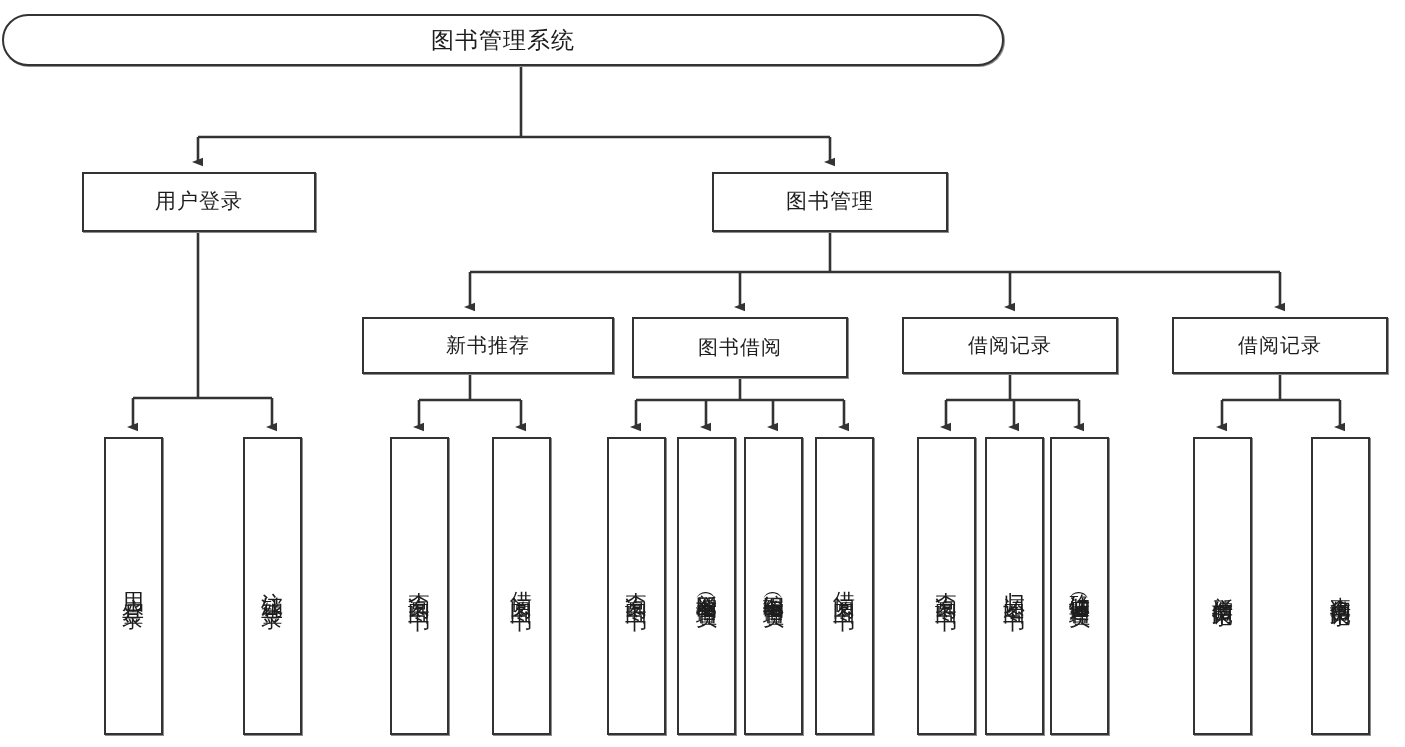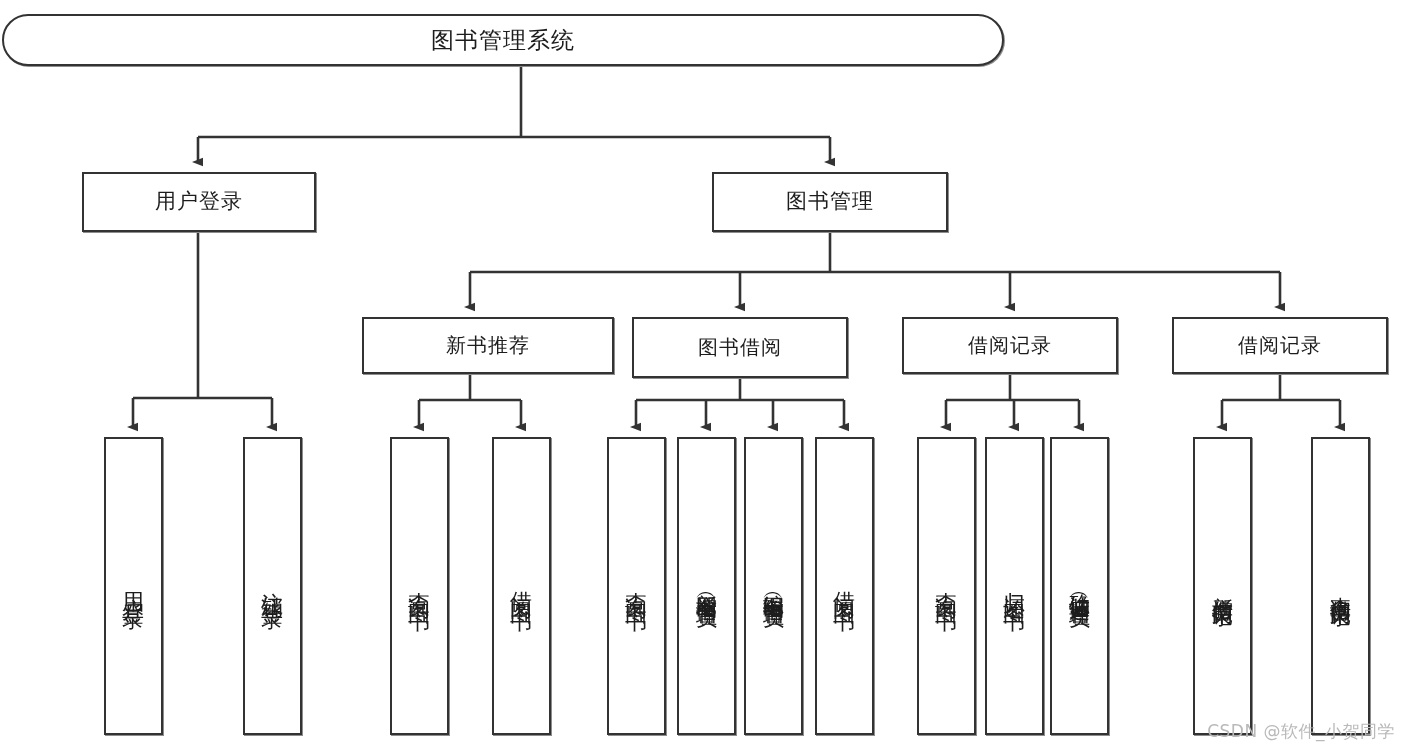--- a/index.html
+++ b/index.html
@@ -205,15 +205,14 @@
   </div>
 
   <div class="node leaf tight" style="left:1193px; top:437px; width:59px; height:298px;">
     <span class="label">新增借阅记录</span>
   </div>
 
   <div class="node leaf tight" style="left:1311px; top:437px; width:59px; height:298px;">
     <span class="label">查询借阅记录</span>
   </div>
 
-  <div id="watermark">CSDN @软件_小贺同学</div>
 
 </div>
 
 </body></html>

